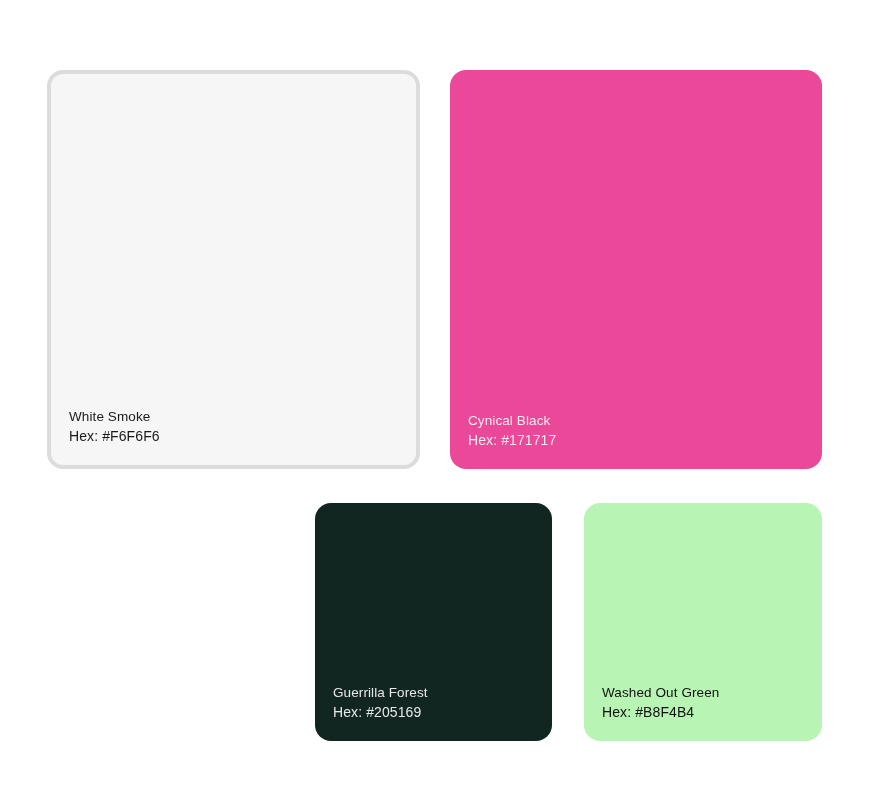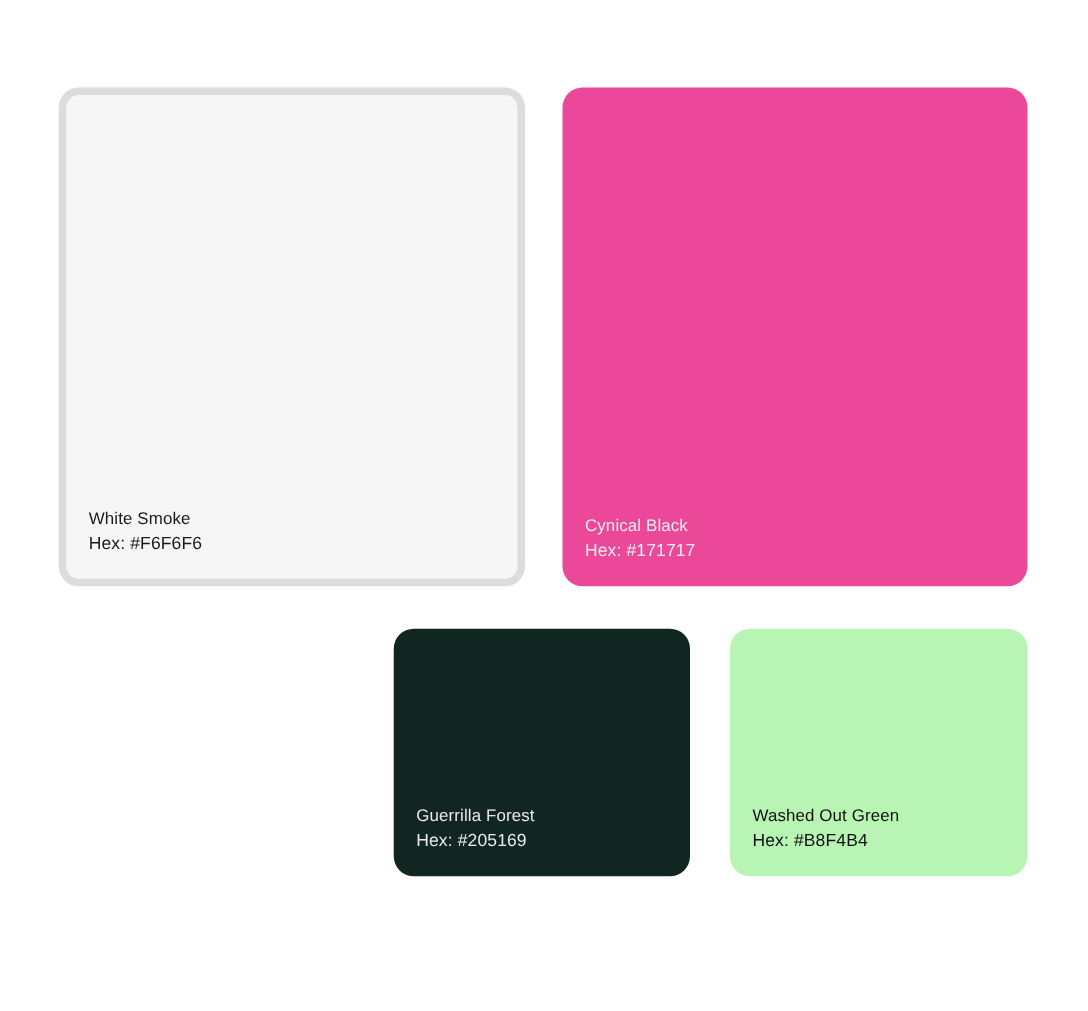--- a/index.html
+++ b/index.html
@@ -27,21 +27,21 @@
 
   .swatch-card {
     position: absolute;
     box-sizing: border-box;
     border-radius: 16px;
     display: block;
     overflow: hidden;
   }
 
   .swatch-card.bordered {
-    border: 6px solid #404040;
+    border: 4px solid #404040;
   }
 
   .swatch-label {
     position: absolute;
     left: 18px;
     bottom: 18px;
     line-height: 1.42;
     letter-spacing: 0.1px;
     user-select: none;
   }
@@ -80,27 +80,27 @@
   #card-mid-green {
     left: 48px;
     top: 503px;
     width: 237px;
     height: 238px;
   }
   #card-guerrilla-forest {
     left: 315px;
     top: 503px;
     width: 237px;
-    height: 198px;
+    height: 238px;
   }
   #card-washed-out-green {
     left: 584px;
     top: 503px;
     width: 238px;
-    height: 198px;
+    height: 238px;
   }
 </style>
 </head>
 <body style="background: rgb(255, 255, 255);">
 
 <div id="palette-canvas">
 
   <div class="swatch-card bordered" id="card-white-smoke" style="background-color: rgb(246, 246, 246); border-color: rgb(220, 220, 220);">
     <div class="swatch-label" style="color: rgb(26, 26, 26);">
       <span class="swatch-name">White Smoke</span>

